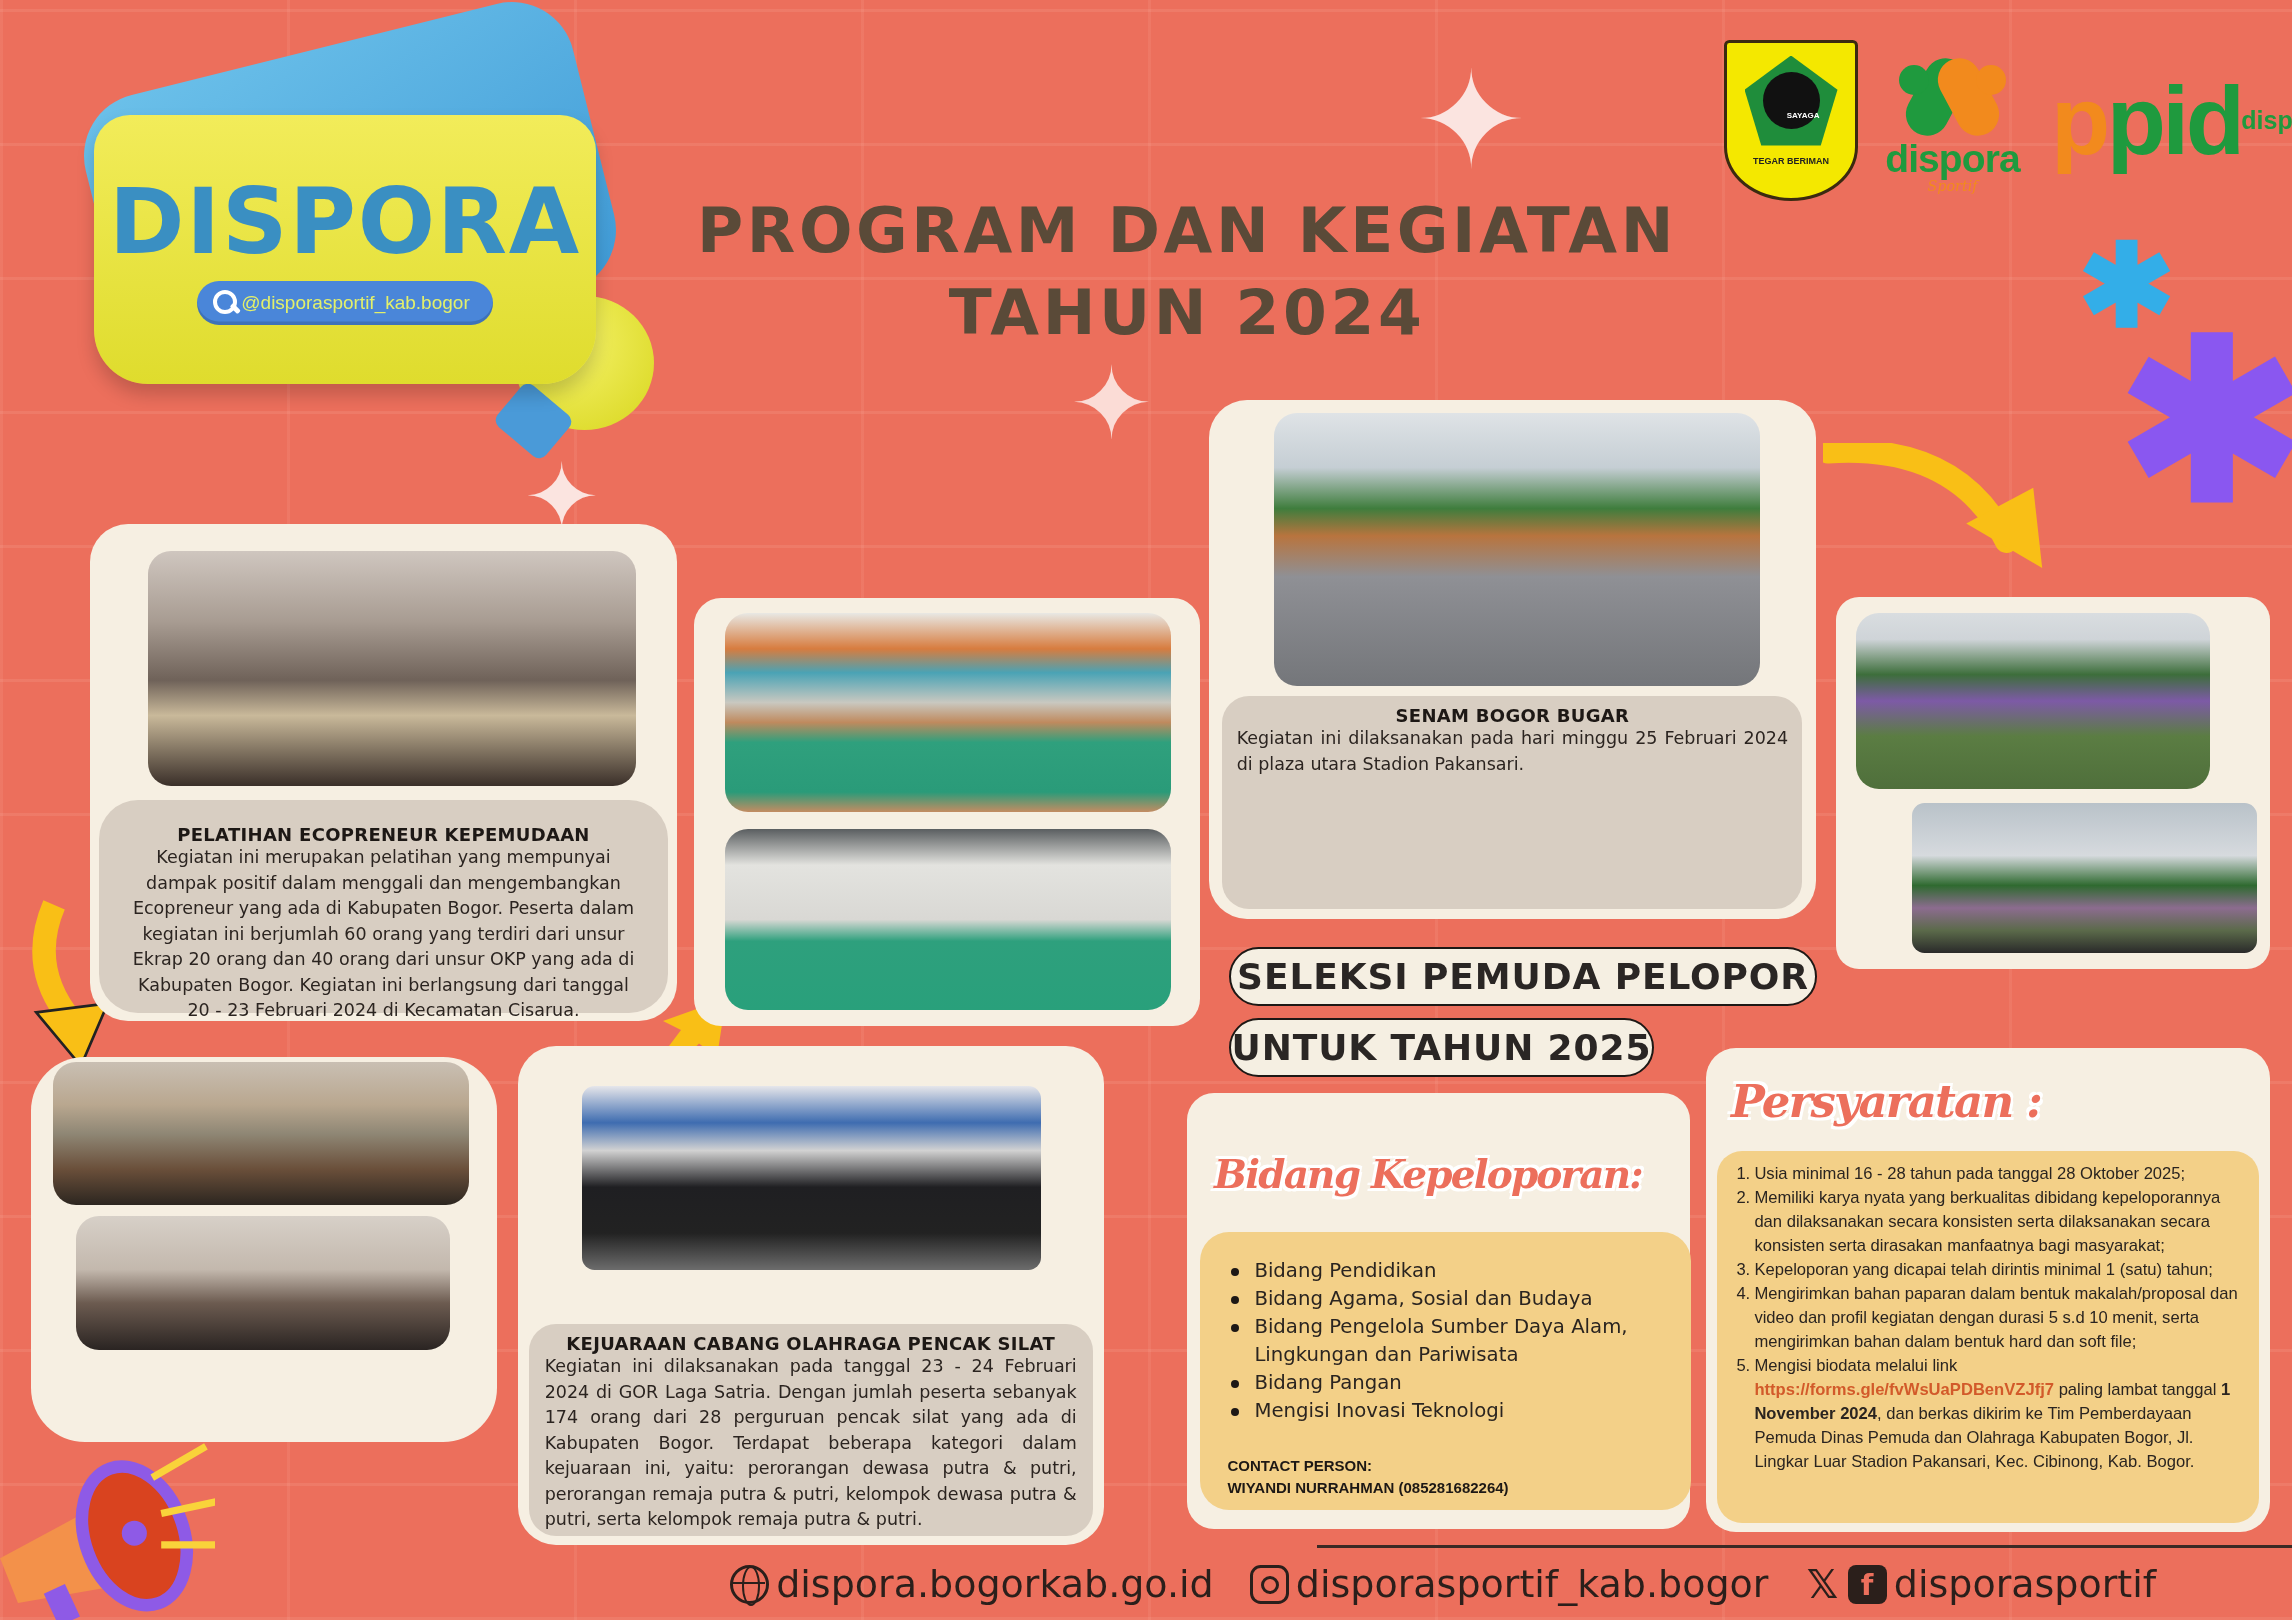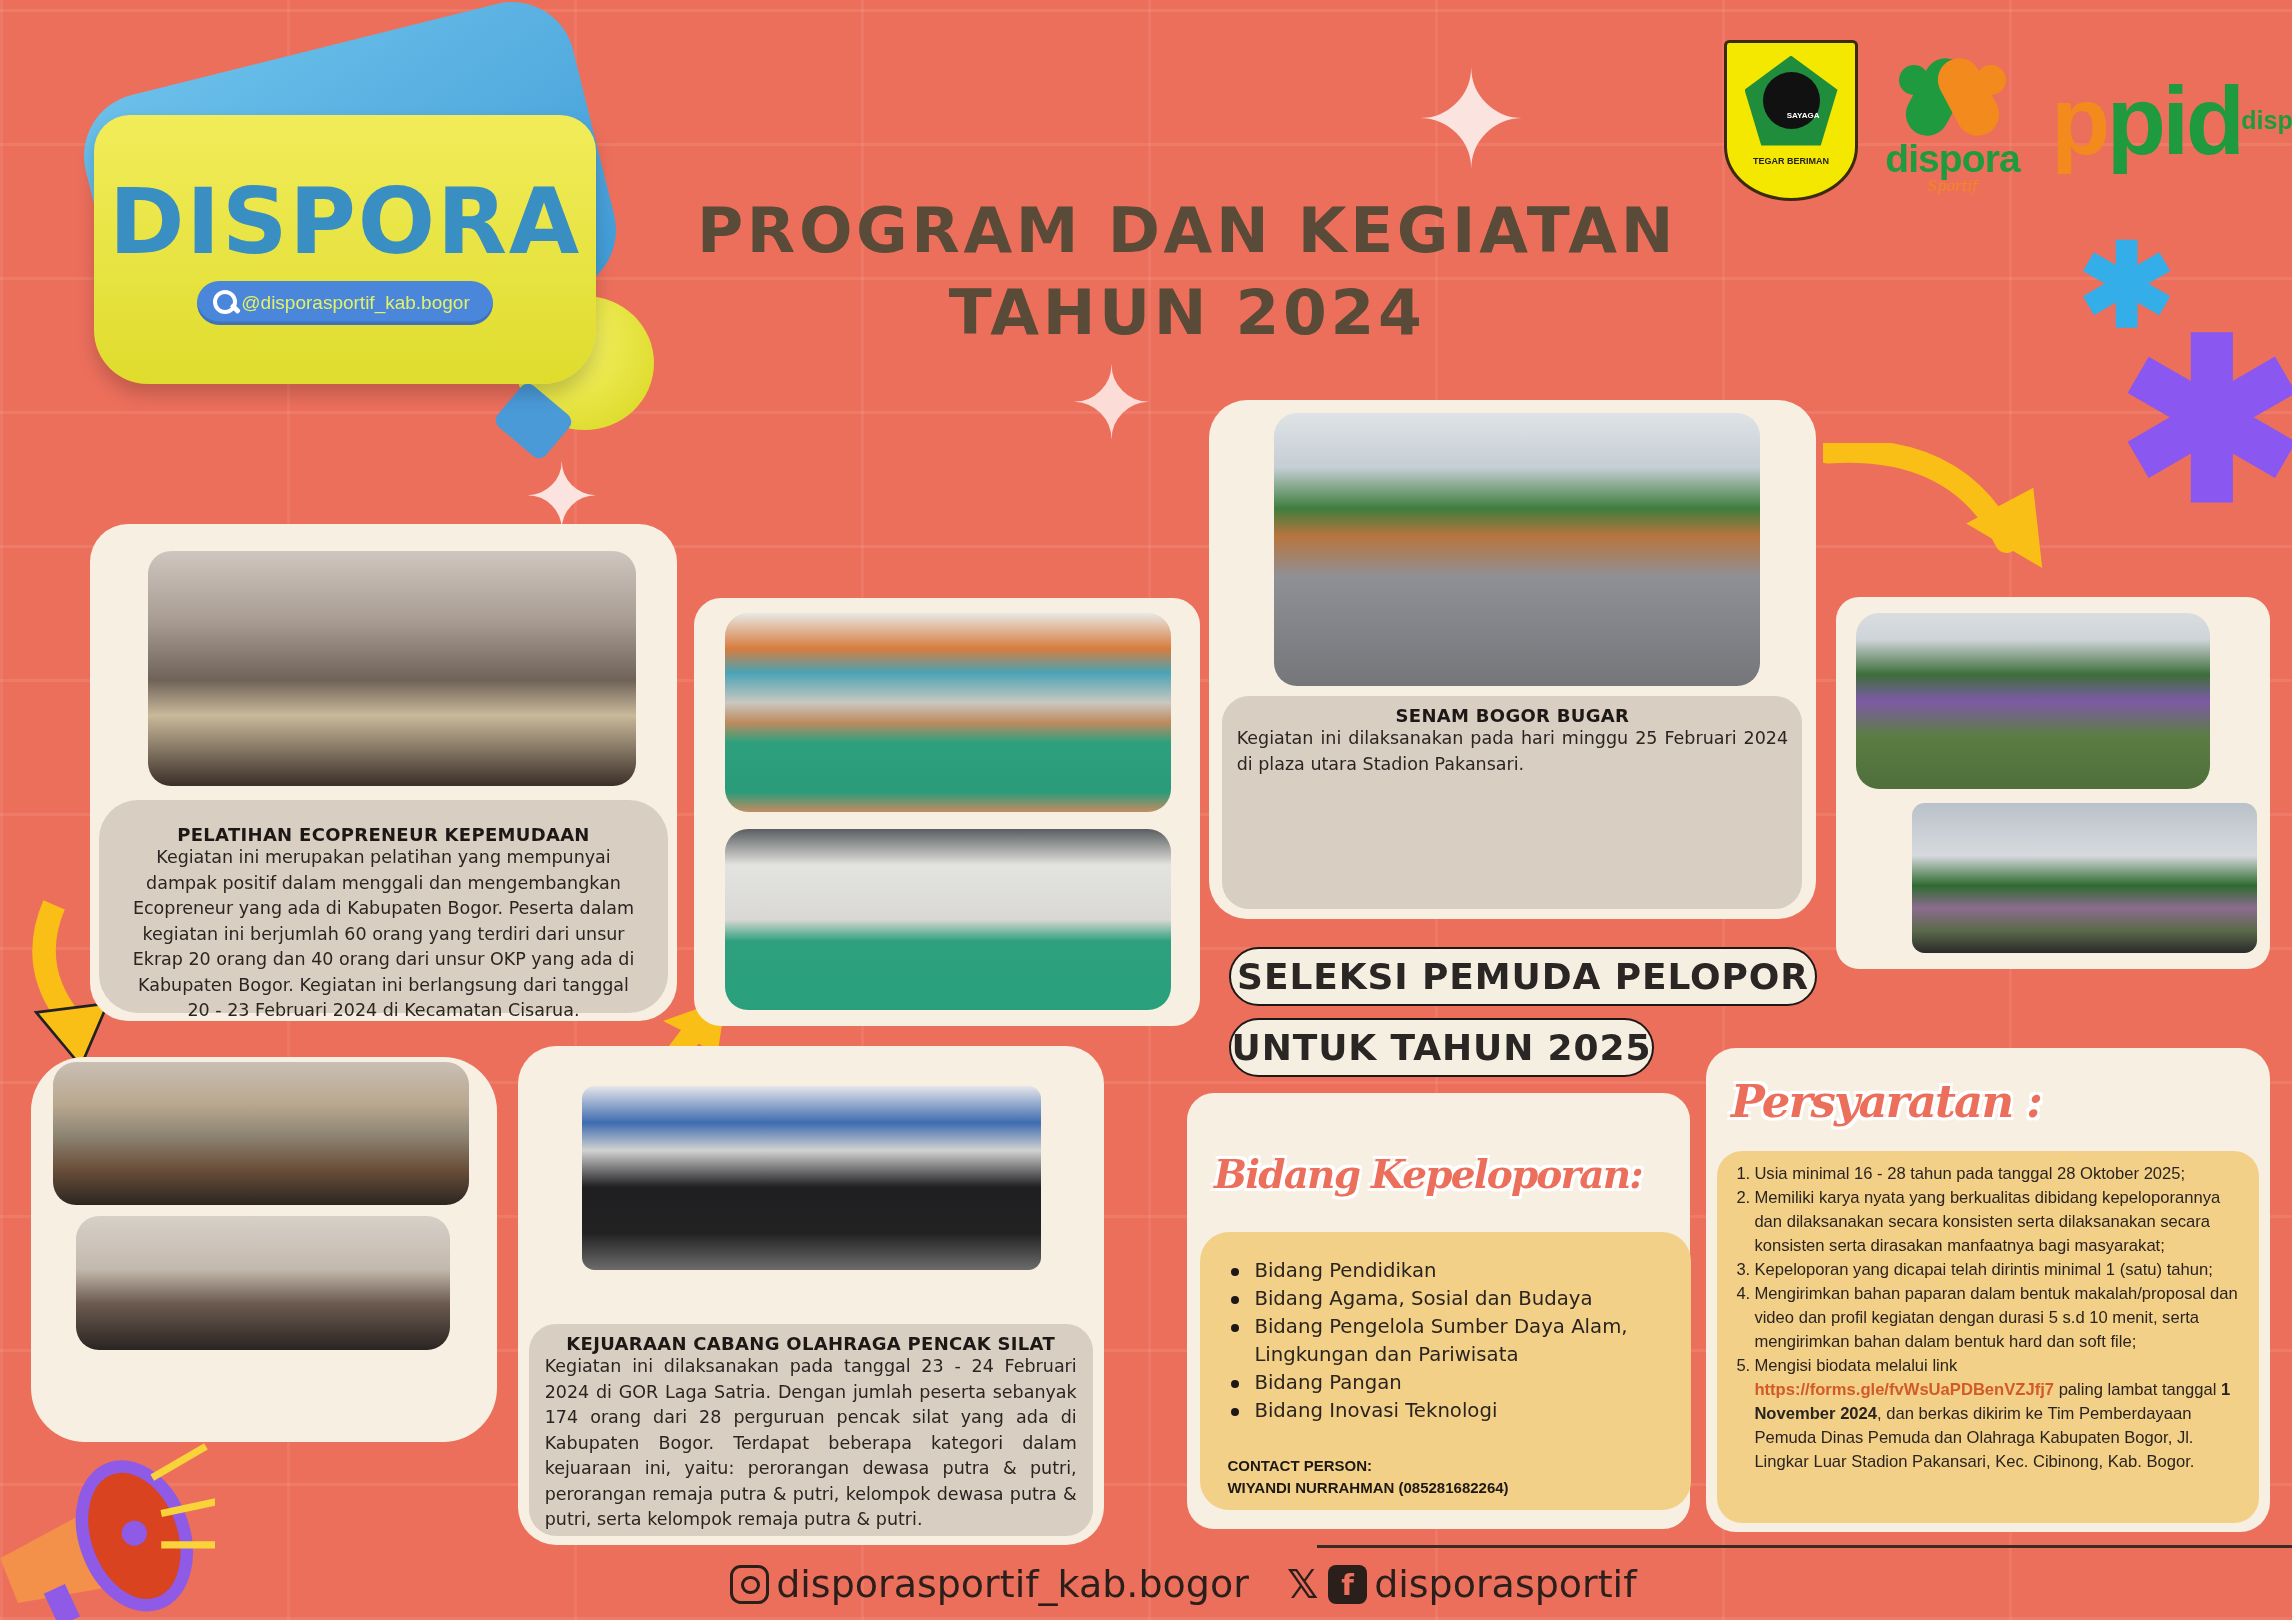--- a/index.html
+++ b/index.html
@@ -295,21 +295,21 @@
 </div>
 
 <div class="abs card" style="left:1187px;top:1093px;width:503px;height:436px;border-radius:27px;">
   <div class="abs script-title" style="left:27px;top:58px;font-size:39px;">Bidang Kepeloporan:</div>
   <div class="abs yellow-box" style="left:13.4px;top:139px;width:491px;height:278px;padding:25px 27px;">
     <ul class="bullets">
       <li>Bidang Pendidikan</li>
       <li>Bidang Agama, Sosial dan Budaya</li>
       <li>Bidang Pengelola Sumber Daya Alam, Lingkungan dan Pariwisata</li>
       <li>Bidang Pangan</li>
-      <li>Bidang Inovasi Teknologi</li>
+      <li>Mengisi Inovasi Teknologi</li>
     </ul>
     <div style="margin-top:30px;">
       <div class="contact">CONTACT PERSON:</div>
       <div class="contact">WIYANDI NURRAHMAN (085281682264)</div>
     </div>
   </div>
 </div>
 
 <div class="abs card" style="left:1706px;top:1048px;width:564px;height:484px;border-radius:30px;">
   <div class="abs script-title" style="left:25px;top:27px;font-size:45px;">Persyaratan :</div>
@@ -335,20 +335,24 @@
           <span class="num">5.</span>
         <span><span>Mengisi biodata melalui link</span><br><a class="link">https://forms.gle/fvWsUaPDBenVZJfj7</a><span> paling lambat tanggal </span><span class="bold">1 November 2024</span><span>, dan berkas dikirim ke Tim Pemberdayaan Pemuda Dinas Pemuda dan Olahraga Kabupaten Bogor, Jl. Lingkar Luar Stadion Pakansari, Kec. Cibinong, Kab. Bogor.</span></span>
       </li>
     </ul>
   </div>
 </div>
 
 <div class="abs footer-line"></div>
 <div class="abs footer">
   <div class="item">
+    <span class="ic ic-globe"></span>
+    <span>dispora.bogorkab.go.id</span>
+  </div>
+  <div class="item">
     <span class="ic ic-ig"></span>
     <span>disporasportif_kab.bogor</span>
   </div>
   <div class="item">
     <span class="ic ic-x">𝕏</span>
     <span class="ic ic-fb">f</span>
     <span>disporasportif</span>
   </div>
 </div>
 

